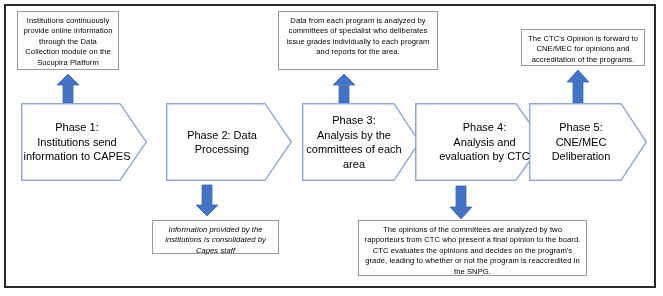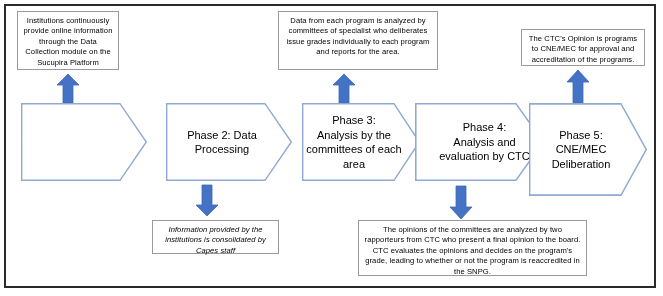--- a/index.html
+++ b/index.html
@@ -80,21 +80,21 @@
 
   <div class="note" style="left:17px; top:11px; width:102px; height:59px;">
     <span>Institutions continuously provide online information through the Data Collection module on the Sucupira Platform</span>
   </div>
 
   <div class="note" style="left:278px; top:11px; width:160px; height:59px;">
     <span>Data from each program is analyzed by committees of specialist who deliberates issue grades individually to each program and reports for the area.</span>
   </div>
 
   <div class="note" style="left:521px; top:29px; width:124px; height:37px;">
-    <span>The CTC's Opinion is programs to CNE/MEC for approval and accreditation of the programs.</span>
+    <span>The CTC's Opinion is forward to CNE/MEC for opinions and accreditation of the programs.</span>
   </div>
 
   <div class="arrow" style="left:56px; top:74px; width:24px; height:30px;">
     <svg width="24" height="30" viewBox="0 0 24 30">
       <polygon points="12,0 23,11 17,11 17,29 7,29 7,11 1,11" fill="#4472C4" stroke="#3f6ab4" stroke-width="0.8"></polygon>
     </svg>
   </div>
 
   <div class="arrow" style="left:332px; top:74px; width:24px; height:30px;">
     <svg width="24" height="30" viewBox="0 0 24 30">
@@ -105,20 +105,22 @@
   <div class="arrow" style="left:566px; top:70px; width:24px; height:34px;">
     <svg width="24" height="34" viewBox="0 0 24 34">
       <polygon points="12,0 23,12 17,12 17,33 7,33 7,12 1,12" fill="#4472C4" stroke="#3f6ab4" stroke-width="0.8"></polygon>
     </svg>
   </div>
 
   <div class="chevron" style="left:21px; top:103px; width:126px; height:78px;">
     <svg class="cv-svg" viewBox="0 0 126 78" preserveAspectRatio="none">
       <polygon points="0.7,0.7 99,0.7 125.3,39 99,77.3 0.7,77.3" fill="#ffffff" stroke="#8FA9D4" stroke-width="1.4"></polygon>
     </svg>
+    <span class="cv-label">Phase 1:
+Institutions send information to CAPES</span>
   </div>
 
   <div class="chevron" style="left:166px; top:103px; width:126px; height:78px;">
     <svg class="cv-svg" viewBox="0 0 126 78" preserveAspectRatio="none">
       <polygon points="0.7,0.7 99,0.7 125.3,39 99,77.3 0.7,77.3" fill="#ffffff" stroke="#8FA9D4" stroke-width="1.4"></polygon>
     </svg>
     <span class="cv-label">Phase 2: Data Processing</span>
   </div>
 
   <div class="chevron" style="left:302px; top:103px; width:118px; height:78px;text-align:center;">
@@ -130,21 +132,21 @@
   </div>
 
   <div class="chevron" style="left:415px; top:103px; width:129px; height:78px;padding-left:24px;">
     <svg class="cv-svg" viewBox="0 0 115 78" preserveAspectRatio="none">
       <polygon points="0.7,0.7 90,0.7 114.3,39 90,77.3 0.7,77.3" fill="#ffffff" stroke="#8FA9D4" stroke-width="1.4"></polygon>
     </svg>
     <span class="cv-label">Phase 4:
 Analysis and evaluation by CTC</span>
   </div>
 
-  <div class="chevron" style="left:529px; top:103px; width:118px; height:93px;">
+  <div class="chevron" style="left:529px; top:103px; width:118px; height:78px;">
     <svg class="cv-svg" viewBox="0 0 118 78" preserveAspectRatio="none">
       <polygon points="0.7,0.7 92,0.7 117.3,39 92,77.3 0.7,77.3" fill="#ffffff" stroke="#8FA9D4" stroke-width="1.4"></polygon>
     </svg>
     <span class="cv-label">Phase 5:
 CNE/MEC Deliberation</span>
   </div>
 
   <div class="arrow" style="left:195px; top:184px; width:24px; height:33px;">
     <svg width="24" height="33" viewBox="0 0 24 33">
       <polygon points="12,32 23,21 17,21 17,1 7,1 7,21 1,21" fill="#4472C4" stroke="#3f6ab4" stroke-width="0.8"></polygon>

